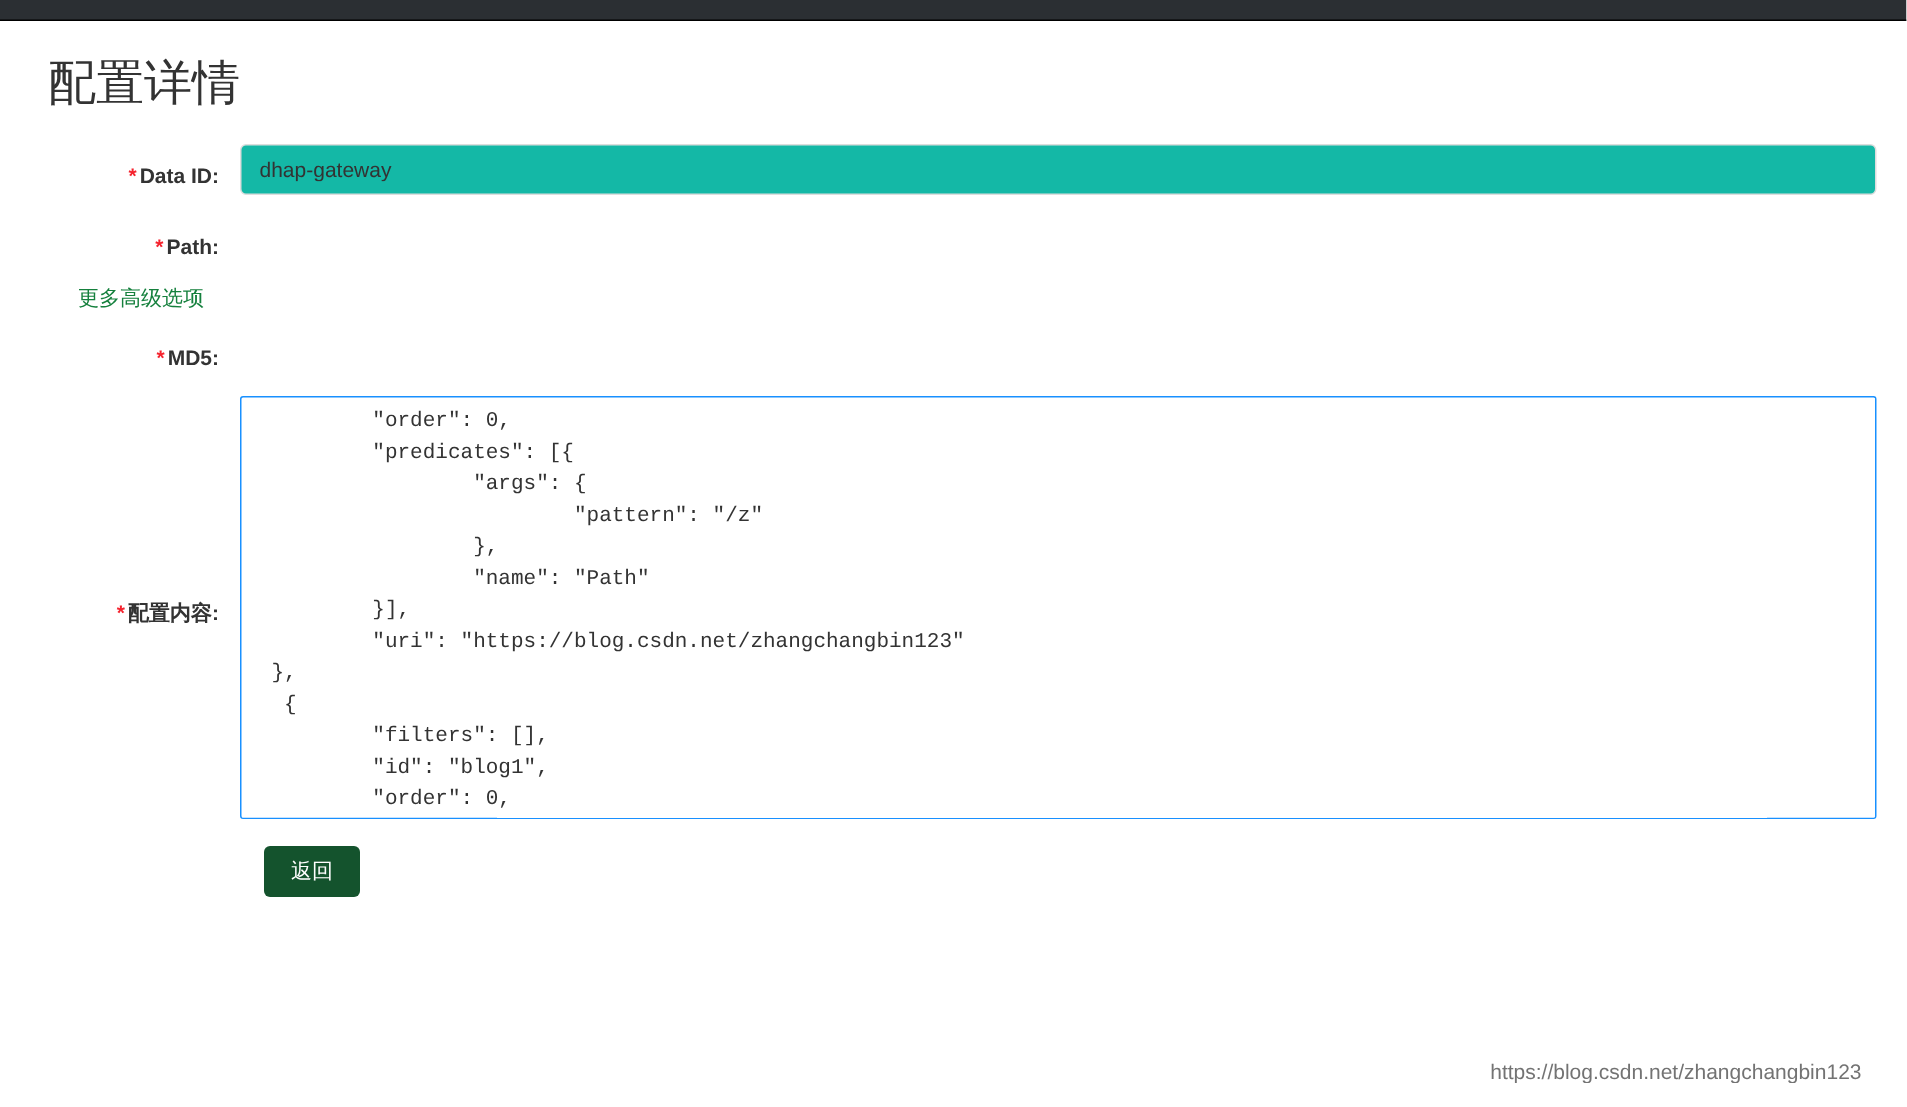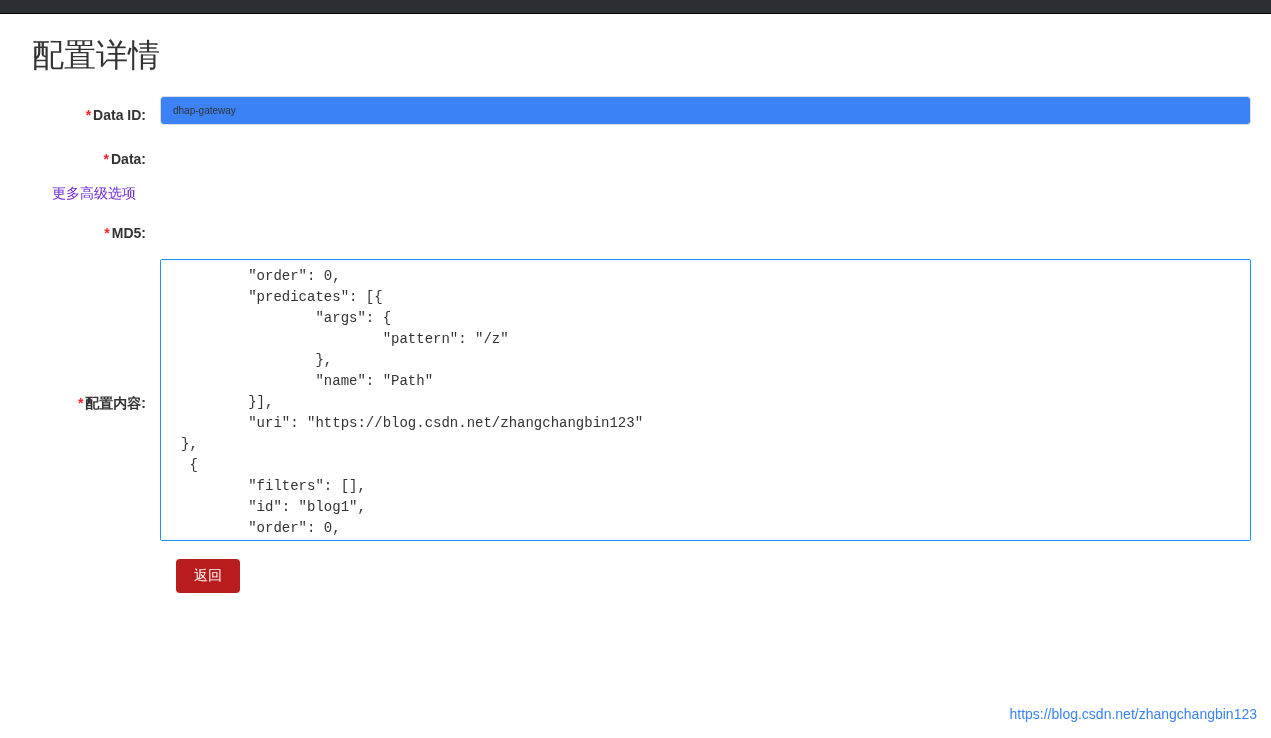--- a/index.html
+++ b/index.html
@@ -39,32 +39,32 @@
     }
     .form-label .required {
       color: #f5222d;
       margin-right: 2px;
     }
     .form-input {
       flex: 1;
       border: 1px solid #ddd;
       border-radius: 4px;
       padding: 8px 12px;
-      font-size: 10px;
+      font-size: 14px;
       color: #333;
-      background: #3b82f6;
+      background: #14b8a6;
       font-family: inherit;
       resize: none;
       outline: none;
     }
     .form-input.tall {
       min-height: 62px;
     }
     .advanced-link {
-      color: #6d28d9;
+      color: #15803d;
       cursor: pointer;
       margin: 0 0 14px 20px;
       font-size: 14px;
     }
     .code-box {
       flex: 1;
       border: 1px solid #1890ff;
       border-radius: 2px;
       padding: 6px 20px 6px 20px;
       background: #fff;
@@ -74,34 +74,34 @@
       font-size: 14px;
       line-height: 1.5;
       color: #333;
       white-space: pre;
     }
     .btn-row {
       padding-left: 144px;
       margin-top: 16px;
     }
     .btn-primary {
-      background: #b91c1c;
+      background: #14532d;
       color: #fff;
       border: none;
       border-radius: 4px;
       padding: 8px 18px;
       font-size: 14px;
       cursor: pointer;
       font-family: inherit;
     }
     .watermark {
       position: fixed;
       bottom: 16px;
-      right: 14px;
-      color: #3b82f6;
+      right: 30px;
+      color: #737373;
       font-size: 14px;
       pointer-events: none;
     }
   </style>
 </head>
 <body>
 
 <div class="top-bar"></div>
 
 <div class="container">
@@ -109,21 +109,21 @@
 
   <div class="form-row">
     <div class="form-label">
       <span class="required">*</span><span>Data ID:</span>
     </div>
     <input class="form-input" type="text" readonly="" value="dhap-gateway" style="">
   </div>
 
   <div class="form-row">
     <div class="form-label">
-      <span class="required">*</span><span>Data:</span>
+      <span class="required">*</span><span>Path:</span>
     </div>
   </div>
 
   <div class="advanced-link">更多高级选项</div>
 
 
   <div class="form-row">
     <div class="form-label">
       <span class="required">*</span><span>MD5:</span>
     </div>

